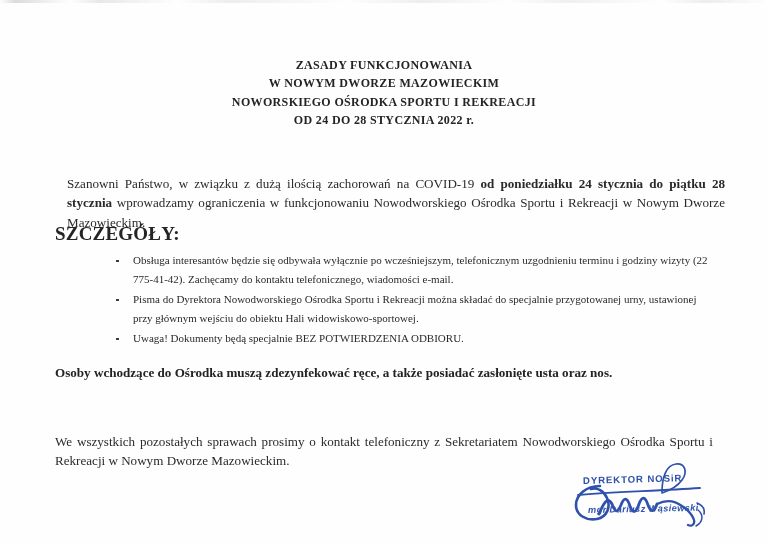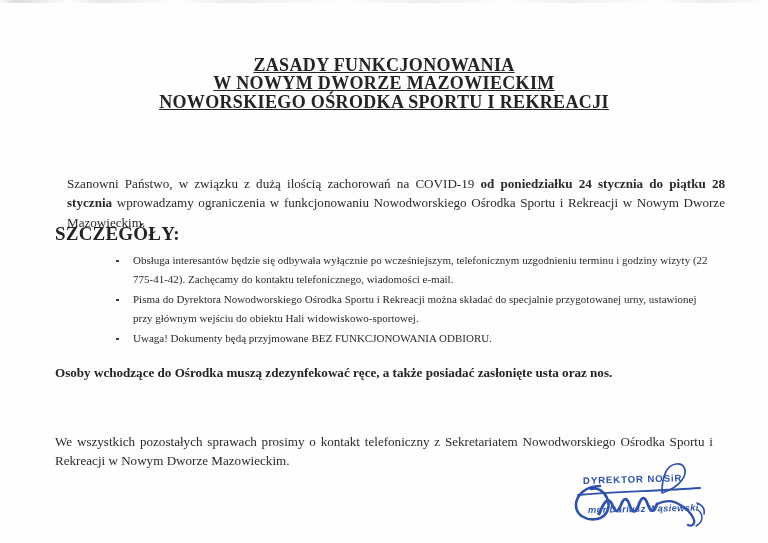--- a/index.html
+++ b/index.html
@@ -53,26 +53,25 @@
   
   .title-block {
     position: absolute;
     top: 56px;
     left: 0;
     width: 658px;
     text-align: center;
   }
   .title-line {
     font-weight: bold;
-    font-size: 18px;
+    font-size: 12px;
     letter-spacing: 0.35px;
     line-height: 18.4px;
     color: #242424;
     white-space: nowrap;
-    text-decoration: underline;
   }
 
   
   .para {
     position: absolute;
     width: 658px;
     text-align: justify;
     text-justify: inter-word;
     font-size: 13.1px;
     line-height: 19.2px;
@@ -182,38 +181,39 @@
 <div class="page">
 
   <div class="scan-edge"></div>
 
   <div class="content">
 
     <div class="title-block">
       <div class="title-line">ZASADY FUNKCJONOWANIA</div>
       <div class="title-line">W NOWYM DWORZE MAZOWIECKIM</div>
       <div class="title-line">NOWORSKIEGO OŚRODKA SPORTU I REKREACJI</div>
+      <div class="title-line">OD 24 DO 28 STYCZNIA 2022 r.</div>
     </div>
 
     <p class="para para-intro"><span>Szanowni Państwo, w związku z dużą ilością zachorowań na COVID-19 </span><b>od poniedziałku 24 stycznia do piątku 28 stycznia</b><span> wprowadzamy ograniczenia w funkcjonowaniu Nowodworskiego Ośrodka Sportu i Rekreacji w Nowym Dworze Mazowieckim.</span></p>
 
     <div class="section-heading">SZCZEGÓŁY:</div>
 
     <ul class="bullets">
       <li class="bullet-item">
         <span class="bullet-marker"></span>
         <span>Obsługa interesantów będzie się odbywała wyłącznie po wcześniejszym, telefonicznym uzgodnieniu terminu i godziny wizyty (22 775-41-42). Zachęcamy do kontaktu telefonicznego, wiadomości e-mail.</span>
       </li>
       <li class="bullet-item">
         <span class="bullet-marker"></span>
         <span>Pisma do Dyrektora Nowodworskiego Ośrodka Sportu i Rekreacji można składać do specjalnie przygotowanej urny, ustawionej przy głównym wejściu do obiektu Hali widowiskowo-sportowej.</span>
       </li>
       <li class="bullet-item">
         <span class="bullet-marker"></span>
-        <span>Uwaga! Dokumenty będą przyjmowane BEZ FUNKCJONOWANIA ODBIORU.</span>
+        <span>Uwaga! Dokumenty będą specjalnie BEZ POTWIERDZENIA ODBIORU.</span>
       </li>
     </ul>
 
     <div class="notice">Osoby wchodzące do Ośrodka muszą zdezynfekować ręce, a także posiadać zasłonięte usta oraz nos.</div>
 
     <p class="para para-outro">We wszystkich pozostałych sprawach prosimy o kontakt telefoniczny z Sekretariatem Nowodworskiego Ośrodka Sportu i Rekreacji w Nowym Dworze Mazowieckim.</p>
 
   </div>
 
   <div class="signature">

